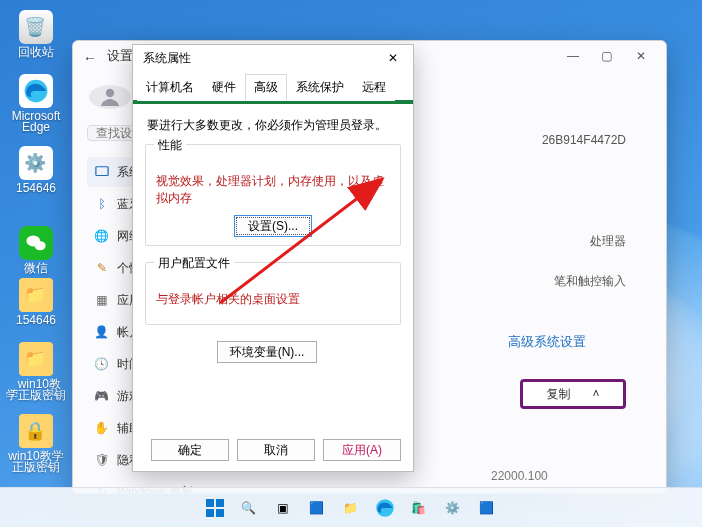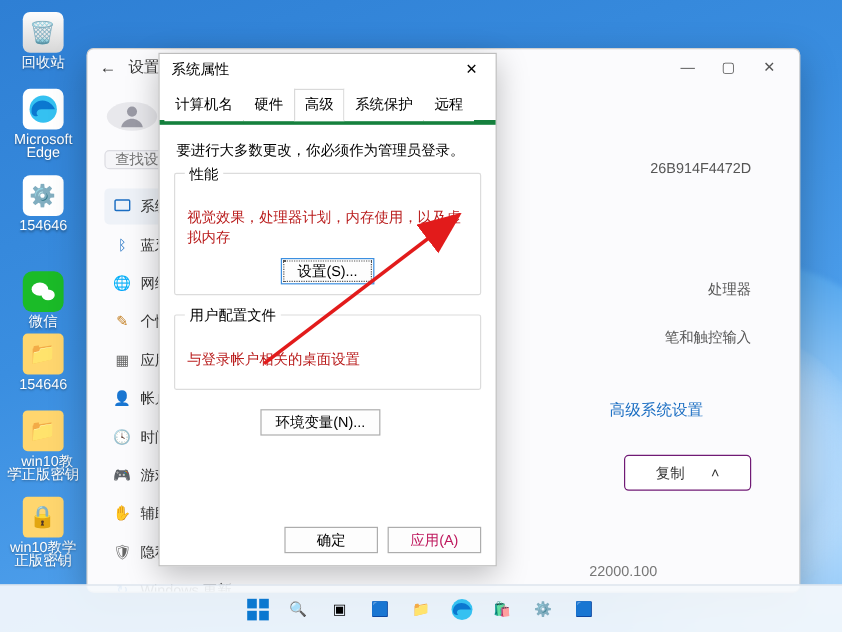--- a/index.html
+++ b/index.html
@@ -30,21 +30,21 @@
 .avatar{width:42px;height:42px;border-radius:50%;background:#e8e8ec;display:flex;align-items:center;justify-content:center;margin:6px 0 10px 2px}
 .srch{height:26px;border:1px solid #dcdce2;border-radius:4px;padding:0 8px;background:#f5f5f8;display:flex;align-items:center;color:#888}
 .srch input{border:none;background:transparent;outline:none;flex:1;font-size:12px}
 .navlist{margin-top:10px;display:flex;flex-direction:column;gap:2px}
 .nav{height:30px;display:flex;align-items:center;gap:8px;padding:0 8px;border-radius:4px;color:#333;cursor:pointer}
 .nav.sel{background:#eef2f8}
 .nav .dot{width:14px;height:14px;display:flex;align-items:center;justify-content:center}
 .main{flex:1;padding:10px 18px 0 0;color:#333;position:relative}
 .info{position:absolute;right:40px;top:40px;font-size:12px;color:#555}
 .link{position:absolute;right:80px;top:262px;color:#1b6ec2;font-size:13px}
-.copybtn{position:absolute;right:40px;top:308px;width:106px;height:30px;border:1px solid #701a75;border-radius:4px;background:#fff;display:flex;align-items:center;justify-content:center;gap:22px}
+.copybtn{position:absolute;right:40px;top:308px;width:106px;height:30px;border:3px solid #701a75;border-radius:4px;background:#fff;display:flex;align-items:center;justify-content:center;gap:22px}
 .bnum{position:absolute;left:250px;bottom:10px;color:#777}
 
 
 .dlg{position:absolute;left:132px;top:44px;width:282px;height:428px;background:#fff;border:1px solid #bdbdbd;box-shadow:0 8px 24px rgba(0,0,0,.25)}
 .dlg .dtb{height:26px;display:flex;align-items:center;justify-content:space-between;padding:0 6px 0 10px;font-size:12px}
 .close{width:28px;height:20px;display:flex;align-items:center;justify-content:center}
 .tabs{display:flex;gap:0;border-bottom:4px solid #15803d;padding-left:4px;margin-top:2px}
 .tab{padding:4px 8px;border:1px solid transparent;border-bottom:none;position:relative;top:1px;background:#fff;cursor:pointer}
 .tab.act{border-color:#d9d9d9;border-bottom:1px solid #fff}
 .body{padding:10px 12px 8px 12px}
@@ -225,20 +225,21 @@
       <div class="grp">
         <span class="gt">用户配置文件</span>
         <div class="desc">与登录帐户相关的桌面设置</div>
       </div>
       <div class="envrow">
           <button class="wbtn" style="min-width:100px">环境变量(N)...</button>
         </div>
     </div>
     <div class="okrow">
       <button class="wbtn">确定</button>
+      <button class="wbtn">取消</button>
       <button class="wbtn" style="color:#be185d">应用(A)</button>
     </div>
   </div>
 
   <svg class="arrow" viewBox="0 0 185 130">
     <defs>
         <marker id="ah" markerWidth="12" markerHeight="12" refX="10" refY="5" orient="auto">
           <path d="M0 0 L12 5 L0 10 z" fill="#e21b1b"></path>
         </marker>
       </defs>

